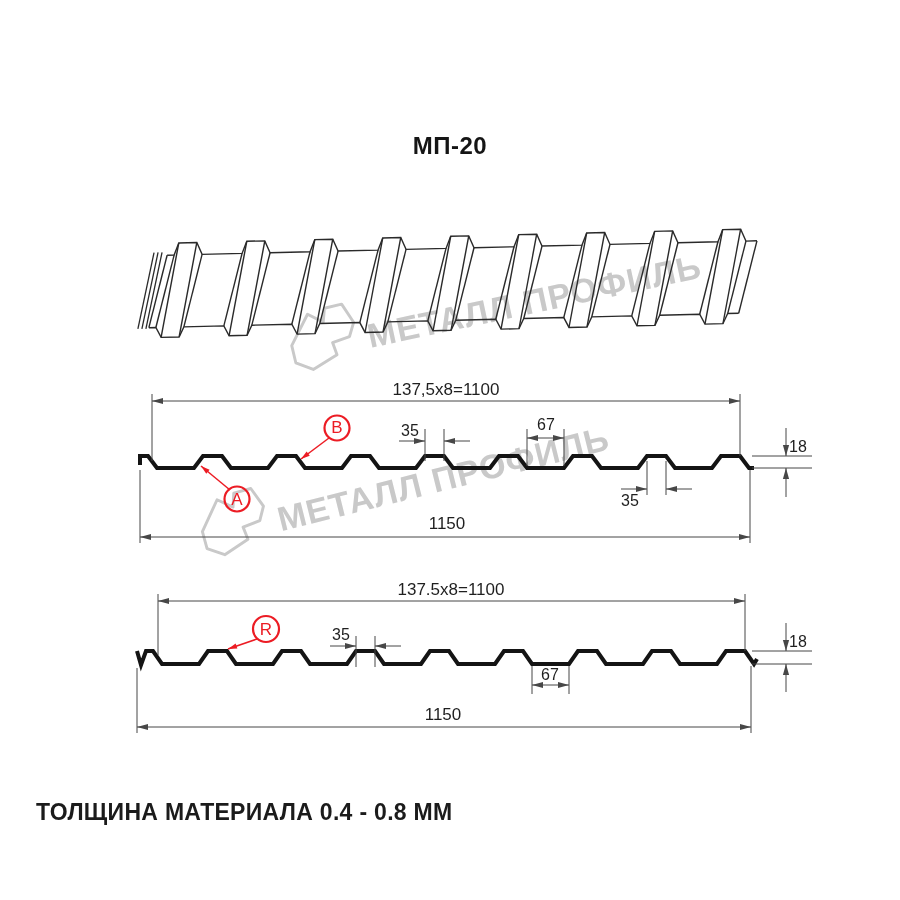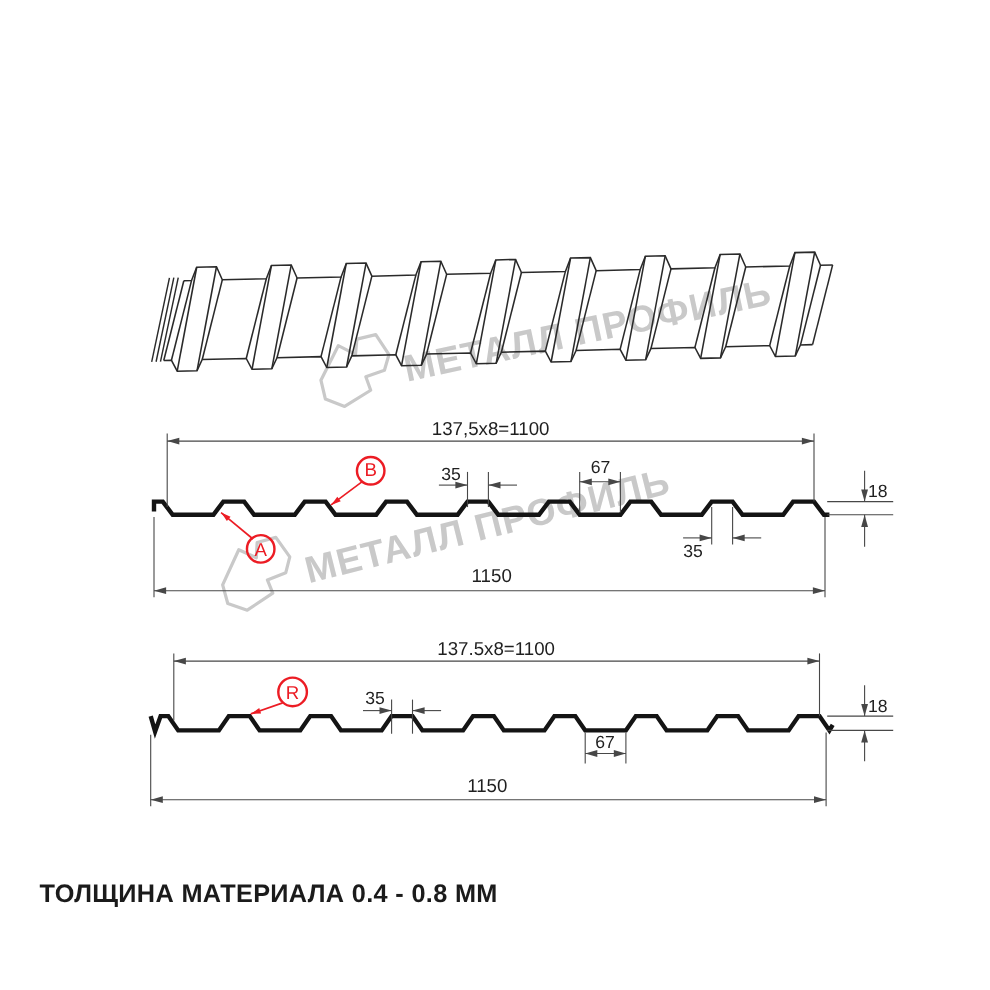--- a/index.html
+++ b/index.html
@@ -20,20 +20,21 @@
   #drawing{position:absolute;left:0;top:0;z-index:2;}
   text.dim{font-family:"Liberation Sans",sans-serif;font-size:16px;fill:#1f1f1f;}
   text.dimbig{font-family:"Liberation Sans",sans-serif;font-size:17px;fill:#1f1f1f;}
   text.callout{font-family:"Liberation Sans",sans-serif;font-size:17px;}
 </style>
 </head>
 <body>
 
 <div class="canvas">
 
+  <div class="subtitle">МП-20</div>
 
   <div class="wm wm1">
     <svg viewBox="0 0 76 76">
       <polygon points="8,40 28,10 43,20 46,6 64,4 74,24 68,38 50,42 53,55 27,67 10,58" fill="none" stroke="#c9c9c9" stroke-width="3" stroke-linejoin="round"></polygon>
     </svg>
     <span>МЕТАЛЛ ПРОФИЛЬ</span>
   </div>
 
   <div class="wm wm2">
     <svg viewBox="0 0 76 76">

